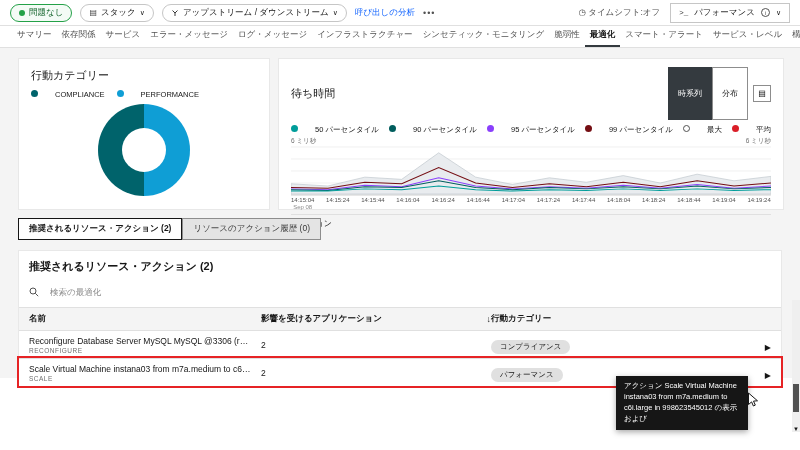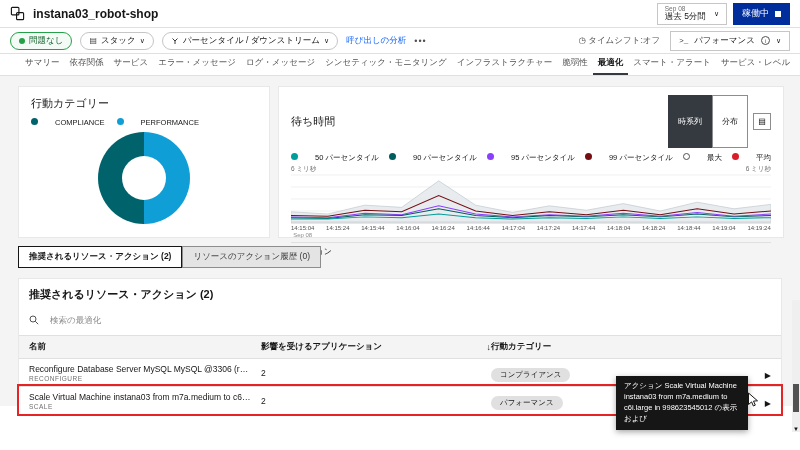--- a/index.html
+++ b/index.html
@@ -39,21 +39,21 @@
   .dots { color:#525252; font-size:9px; letter-spacing:1px; cursor:pointer; }
   .toolbar-right { margin-left:auto; display:flex; align-items:center; gap:10px; }
   .muted { color:#525252; font-size:8.5px; white-space:nowrap; cursor:pointer; }
   .calls-box { border:1px solid #c6c6c6; display:flex; gap:6px; align-items:center;
                padding:3px 8px; font-size:8.5px; cursor:pointer; white-space:nowrap; }
   .term-icon { font-size:7.5px; font-family:"Liberation Mono","DejaVu Sans Mono",monospace; color:#393939; }
   .info-i { width:9px; height:9px; border:1px solid #525252; border-radius:50%;
             font-size:6px; display:inline-flex; align-items:center; justify-content:center; color:#525252; }
 
   
-  .tabs { height:22px; display:flex; align-items:flex-end; padding:0 20px;
+  .tabs { height:22px; display:flex; align-items:flex-end; padding:0 12px;
           border-bottom:1px solid #e0e0e0; background:#fff; white-space:nowrap; }
   .tab { font-size:8.5px; color:#525252; padding:4px 5px 4px; border-bottom:2px solid transparent; cursor:pointer; }
   .tab.active { color:#161616; font-weight:700; border-bottom-color:#343a3f; }
 
   
   .collapse-strip { background:#fff; }
   .frag-row { display:flex; height:8px; align-items:center; }
   .frag { height:5px; background:#d8d8d8; border-radius:1px; display:inline-block; }
   .divider { border-top:1px solid #e0e0e0; margin-top:2px; }
   .hide-row { padding:4px 18px 5px; }
@@ -124,60 +124,38 @@
   .cursor { position:absolute; left:747px; top:392px; z-index:11; }
   .scrollbar { position:absolute; right:0; top:300px; width:8px; height:132px; background:#efefef; z-index:6; }
   .scroll-thumb { position:absolute; top:84px; left:1px; width:6px; height:28px; background:#525252; cursor:grab; }
   .scroll-arrow { position:absolute; bottom:0; width:100%; text-align:center; font-size:6px; color:#161616; cursor:pointer; }
 </style>
 </head>
 <body>
 
 <div class="page">
 
-  <header class="topbar">
-    <span class="app-icon">
-      <svg width="15" height="15" viewBox="0 0 16 16" fill="none" stroke="#161616" stroke-width="1.2">
-        <rect x="1.5" y="1.5" width="8" height="8" rx="1"></rect>
-          <rect x="7" y="7" width="7.5" height="7.5" rx="1"></rect>
-      </svg>
-    </span>
-    <span class="app-title">instana03_robot-shop</span>
-    <div class="top-right">
-      <div class="time-box">
-        <span class="time-lines">
-          <span class="time-date">Sep 08</span>
-          <span class="time-label">過去 5分間</span>
-        </span>
-        <span class="chev">∨</span>
-      </div>
-      <button class="live-btn">
-        <span>稼働中</span>
-        <span class="live-icon"></span>
-      </button>
-    </div>
-  </header>
 
   <div class="toolbar">
     <span class="pill status-pill">
       <span class="status-dot"></span>
       <span>問題なし</span>
     </span>
     <span class="pill">
       <span class="mini-icon">▤</span>
       <span>スタック</span>
       <span class="chev">∨</span>
     </span>
     <span class="pill">
       <span class="mini-icon">
         <svg width="8" height="8" viewBox="0 0 8 8" fill="none" stroke="#393939" stroke-width="1">
           <path d="M4 7 V4 M4 4 L1.5 1.5 M4 4 L6.5 1.5"></path>
         </svg>
       </span>
-      <span>パーセンタイル / ダウンストリーム</span>
+      <span>アップストリーム / ダウンストリーム</span>
       <span class="chev">∨</span>
     </span>
     <a class="link">呼び出しの分析</a>
     <span class="dots">•••</span>
     <div class="toolbar-right">
       <span class="muted">
         <span>◷</span>
         <span>タイムシフト:オフ</span>
       </span>
       <span class="calls-box">
@@ -188,22 +166,22 @@
       </span>
     </div>
   </div>
 
   <nav class="tabs" id="tabs">
       <span class="tab">サマリー</span>
       <span class="tab">依存関係</span>
       <span class="tab">サービス</span>
       <span class="tab">エラー・メッセージ</span>
       <span class="tab">ログ・メッセージ</span>
+      <span class="tab">インフラストラクチャー</span>
       <span class="tab">シンセティック・モニタリング</span>
-      <span class="tab">インフラストラクチャー</span>
       <span class="tab">脆弱性</span>
       <span class="tab active">最適化</span>
       <span class="tab">スマート・アラート</span>
       <span class="tab">サービス・レベル</span>
       <span class="tab">構成</span>
     </nav>
 
 
   <main class="content">
     <div class="cards">

